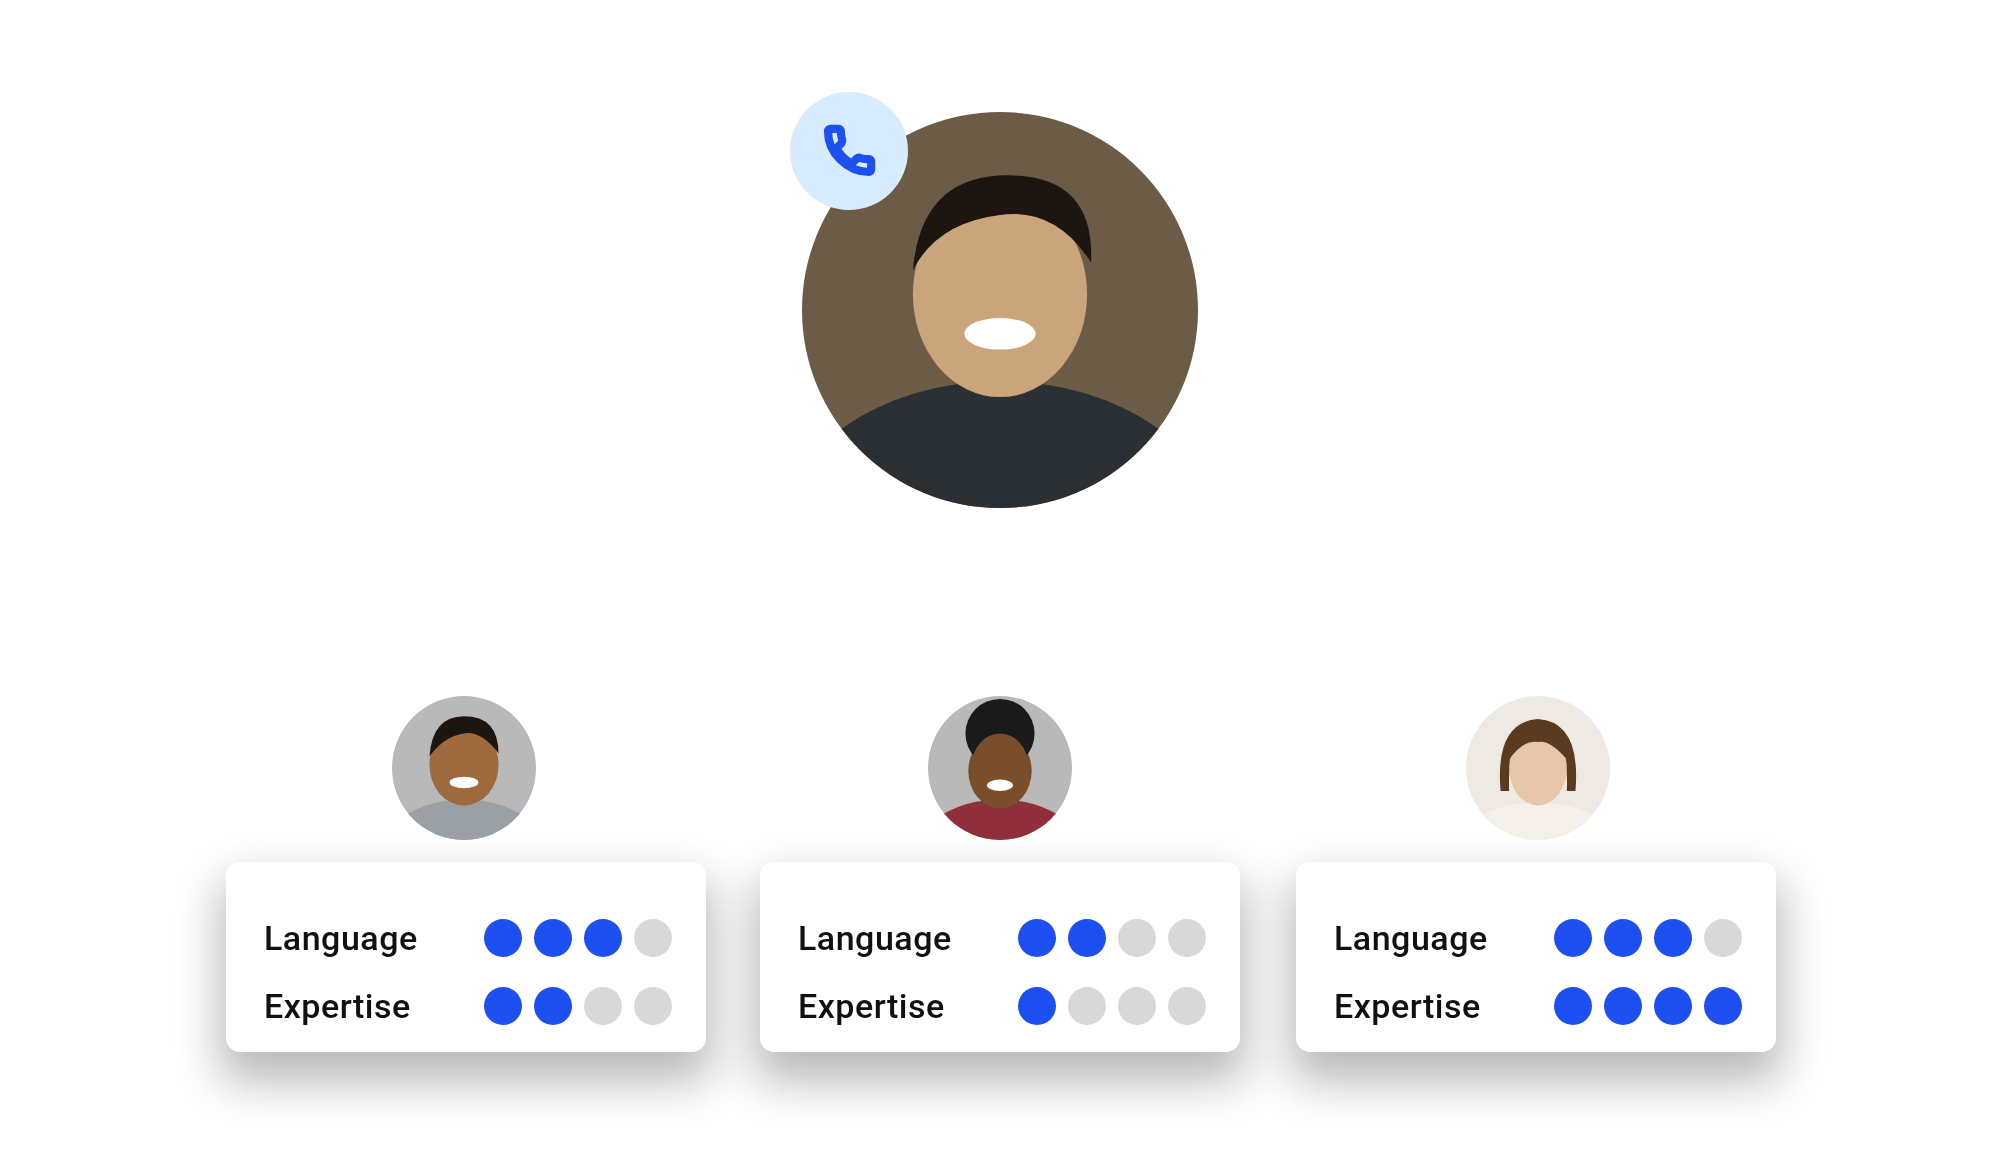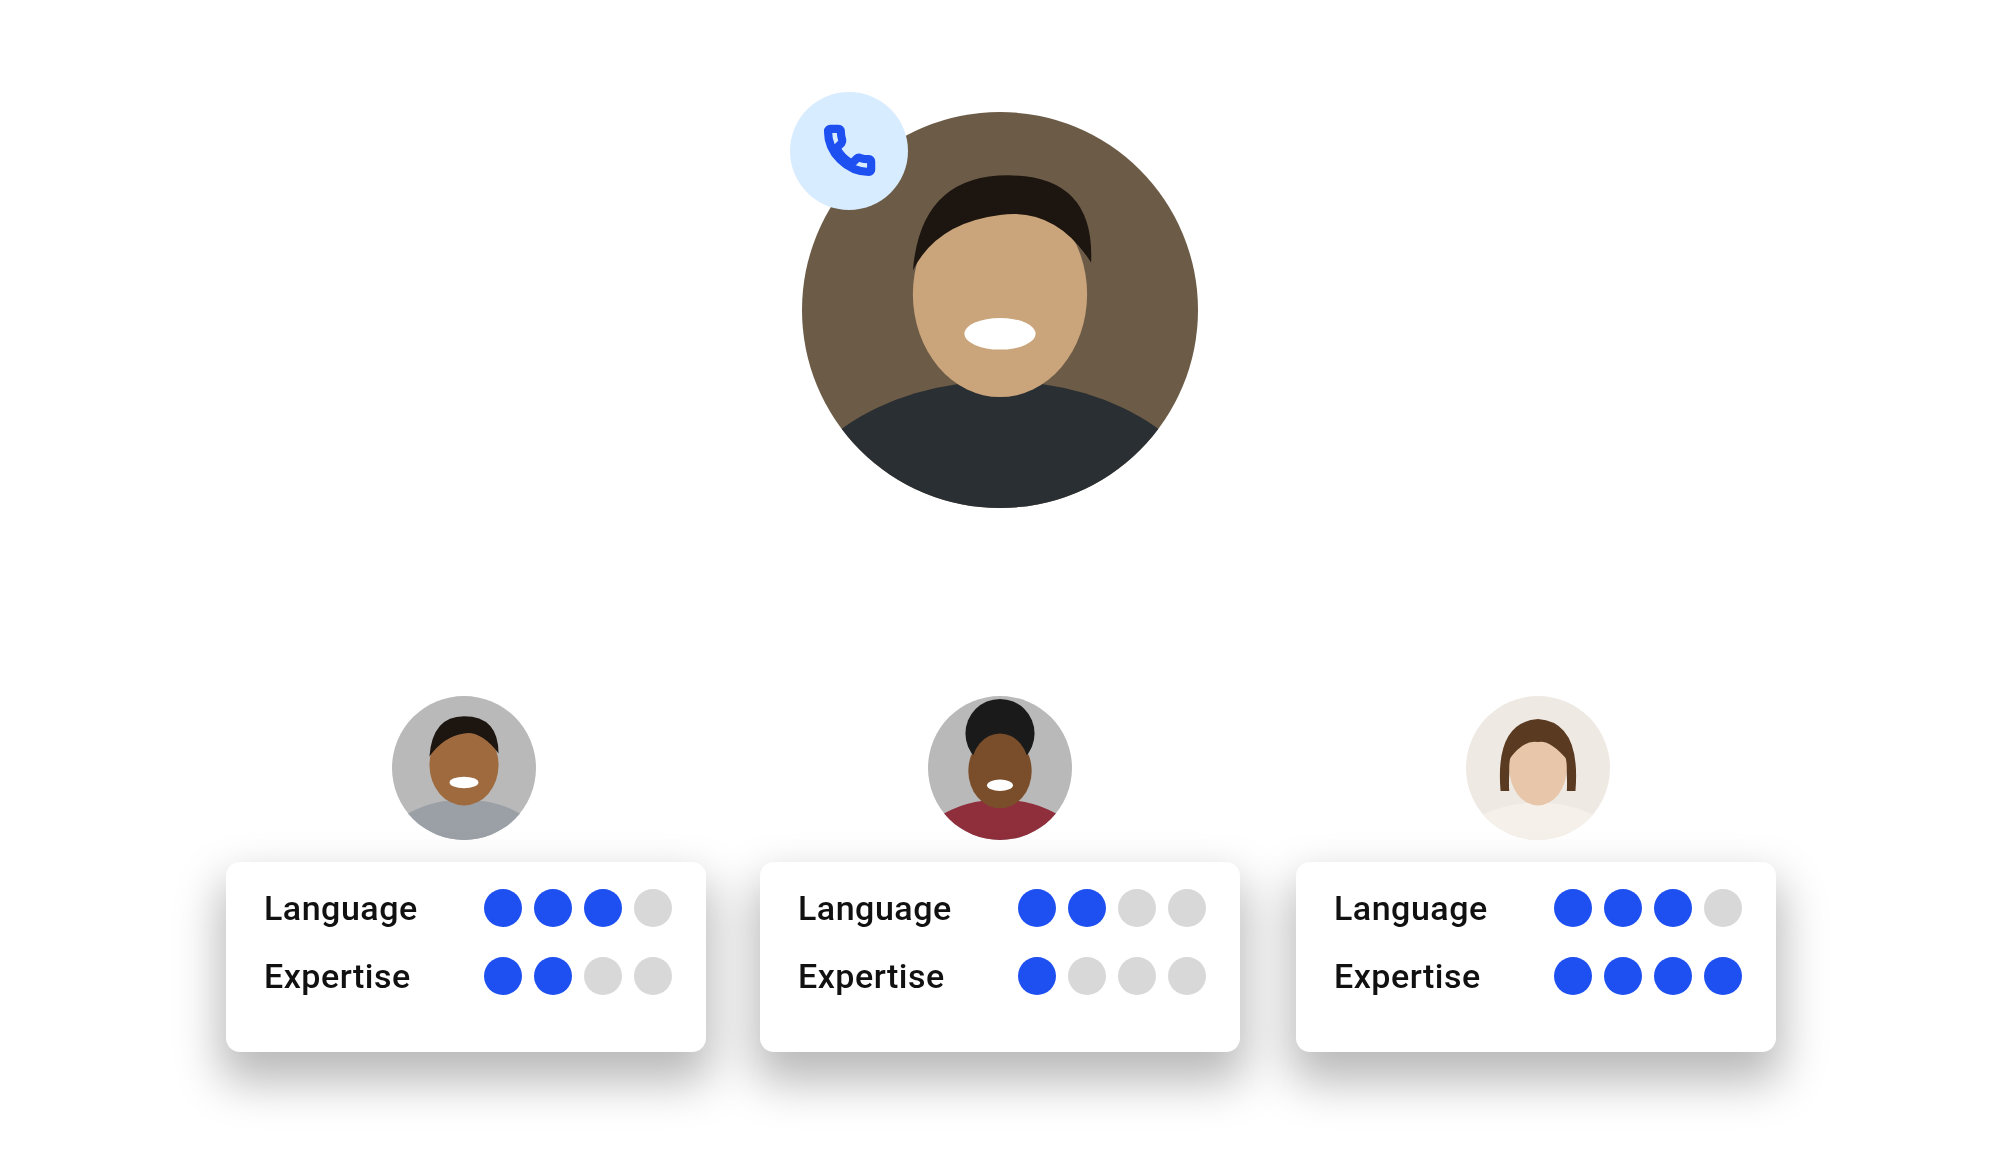--- a/index.html
+++ b/index.html
@@ -78,21 +78,21 @@
 
   
   .card {
     position: absolute;
     width: 480px; height: 190px;
     background: var(--card-bg);
     border-radius: 14px;
     box-shadow: 0 24px 46px 6px rgba(0,0,0,0.28);
     padding: 26px 34px 26px 38px;
     box-sizing: border-box;
-    display: flex; flex-direction: column; justify-content: flex-start; gap: 28px;
+    display: flex; flex-direction: column; justify-content: flex-end; gap: 28px;
   }
   .card-a { left: 226px; top: 862px; }
   .card-b { left: 760px; top: 862px; }
   .card-c { left: 1296px; top: 862px; }
   .row { display:flex; align-items:center; justify-content:space-between; }
   .label { font-size: 34px; font-weight: 500; color: var(--text); letter-spacing: 0.5px; }
   .dots { display:flex; gap: 12px; }
   .dot { width: 38px; height: 38px; border-radius: 50%; background: var(--dot-off); }
   .dot.on { background: var(--blue); }
 

